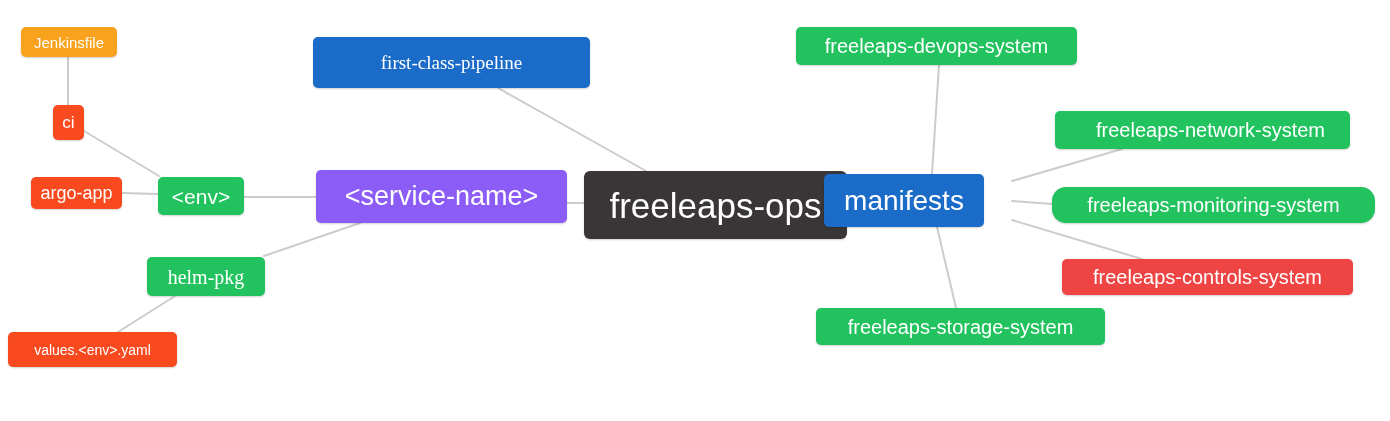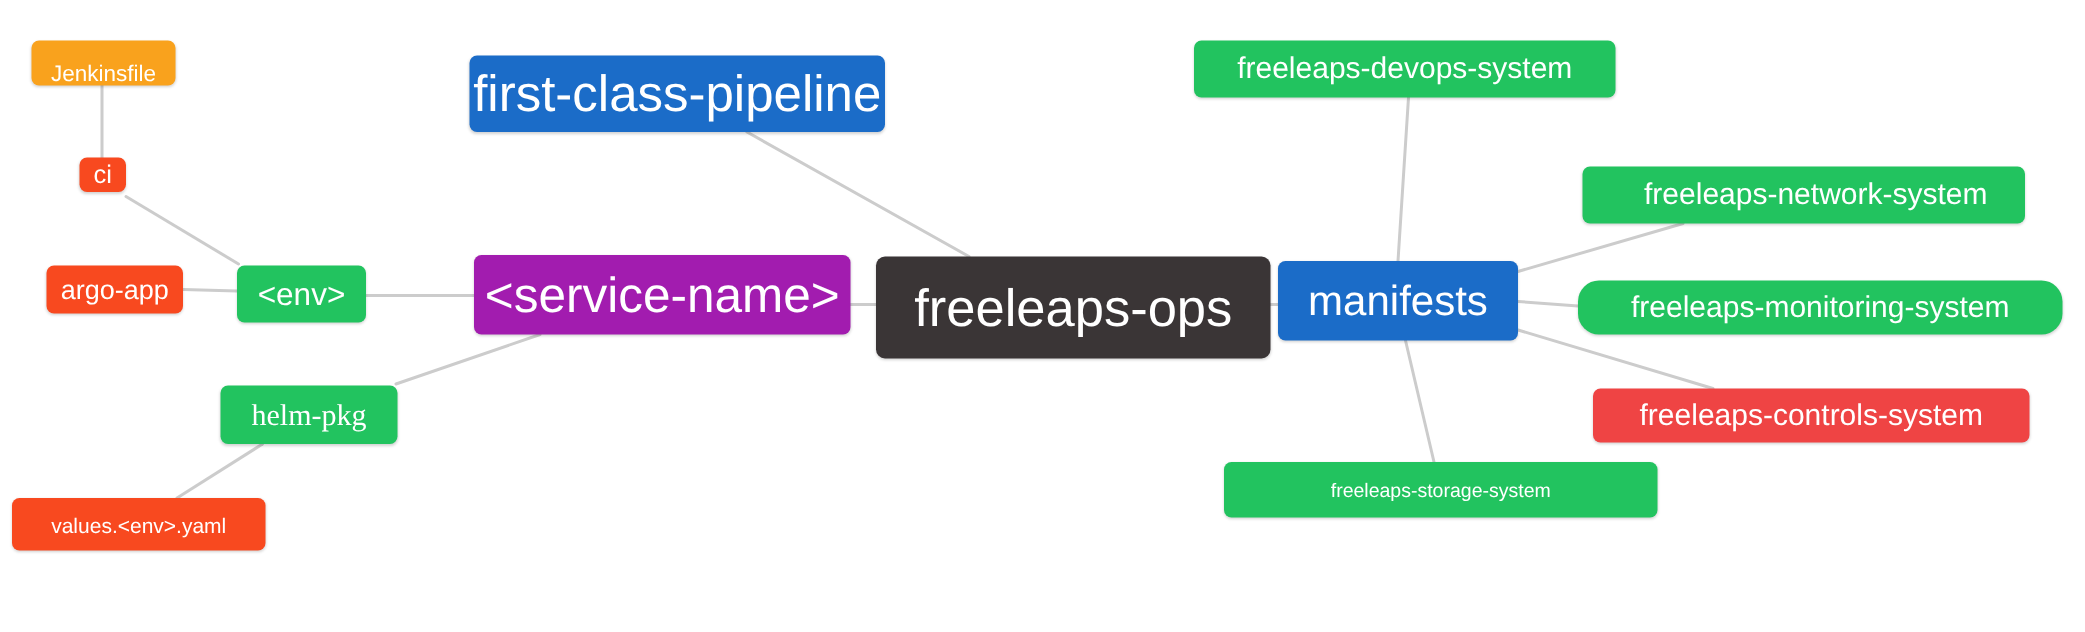--- a/index.html
+++ b/index.html
@@ -56,56 +56,56 @@
       <line x1="932" y1="174" x2="939" y2="65" stroke="#CCCCCC" stroke-width="2" stroke-linecap="round"></line>
       <line x1="1012" y1="181" x2="1122" y2="149" stroke="#CCCCCC" stroke-width="2" stroke-linecap="round"></line>
       <line x1="1012" y1="201" x2="1052" y2="204" stroke="#CCCCCC" stroke-width="2" stroke-linecap="round"></line>
       <line x1="1012" y1="220" x2="1142" y2="259" stroke="#CCCCCC" stroke-width="2" stroke-linecap="round"></line>
       <line x1="937" y1="227" x2="956" y2="308" stroke="#CCCCCC" stroke-width="2" stroke-linecap="round"></line>
     </svg>
   <div id="nodes-layer">
       <div class="node node--root" style="left: 584px; top: 171px; width: 263px; height: 68px; font-size: 35px; background: rgb(58, 53, 54); text-align: center;">
         <span>freeleaps-ops</span>
       </div>
-      <div class="node" style="left: 313px; top: 37px; width: 277px; height: 51px; font-size: 34px; background: rgb(27, 108, 200);">
+      <div class="node" style="left: 313px; top: 37px; width: 277px; height: 51px; font-size: 19px; background: rgb(27, 108, 200); font-family: Liberation Serif, serif;">
         <span>first-class-pipeline</span>
       </div>
-      <div class="node" style="left: 316px; top: 170px; width: 251px; height: 53px; font-size: 33px; background: #a21caf;">
+      <div class="node" style="left: 316px; top: 170px; width: 251px; height: 53px; font-size: 27px; background: #8b5cf6;">
         <span>&lt;service-name&gt;</span>
       </div>
-      <div class="node" style="left: 852px; top: 174px; width: 160px; height: 53px; font-size: 28px; background: rgb(27, 108, 200);">
+      <div class="node" style="left: 824px; top: 174px; width: 160px; height: 53px; font-size: 28px; background: rgb(27, 108, 200);">
         <span>manifests</span>
       </div>
       <div class="node" style="left: 158px; top: 177px; width: 86px; height: 38px; font-size: 21px; background: rgb(34, 195, 95);">
         <span>&lt;env&gt;</span>
       </div>
       <div class="node" style="left: 147px; top: 257px; width: 118px; height: 39px; font-size: 20px; background: rgb(34, 195, 95); font-family: Liberation Serif, serif;">
         <span>helm-pkg</span>
       </div>
-      <div class="node" style="left: 53px; top: 105px; width: 31px; height: 23px; font-size: 17px; background: rgb(248, 73, 31);">
+      <div class="node" style="left: 53px; top: 105px; width: 31px; height: 35px; font-size: 17px; background: rgb(248, 73, 31);">
         <span>ci</span>
       </div>
       <div class="node" style="left: 31px; top: 177px; width: 91px; height: 32px; font-size: 18px; background: rgb(248, 73, 31);">
         <span>argo-app</span>
       </div>
       <div class="node" style="left: 8px; top: 332px; width: 169px; height: 35px; font-size: 14px; background: rgb(248, 73, 31);">
         <span>values.&lt;env&gt;.yaml</span>
       </div>
-      <div class="node" style="left: 21px; top: 27px; width: 96px; height: 30px; font-size: 15px; background: rgb(249, 162, 29); align-items: flex-end;">
+      <div class="node" style="left: 21px; top: 27px; width: 96px; height: 30px; font-size: 15px; background: rgb(249, 162, 29);">
         <span>Jenkinsfile</span>
       </div>
       <div class="node" style="left: 796px; top: 27px; width: 281px; height: 38px; font-size: 20px; background: rgb(34, 195, 95);">
         <span>freeleaps-devops-system</span>
       </div>
       <div class="node" style="left: 1055px; top: 111px; width: 295px; height: 38px; font-size: 20px; background: rgb(34, 195, 95); padding-left: 16px;">
         <span>freeleaps-network-system</span>
       </div>
       <div class="node" style="left: 1052px; top: 187px; width: 323px; height: 36px; font-size: 20px; background: rgb(34, 195, 95); border-radius: 14px;">
         <span>freeleaps-monitoring-system</span>
       </div>
       <div class="node" style="left: 1062px; top: 259px; width: 291px; height: 36px; font-size: 20px; background: #ef4444;">
         <span>freeleaps-controls-system</span>
       </div>
-      <div class="node" style="left: 816px; top: 308px; width: 289px; height: 37px; font-size: 13px; background: rgb(34, 195, 95);">
+      <div class="node" style="left: 816px; top: 308px; width: 289px; height: 37px; font-size: 20px; background: rgb(34, 195, 95);">
         <span>freeleaps-storage-system</span>
       </div>
     </div>
 </div>
 
 </body></html>

